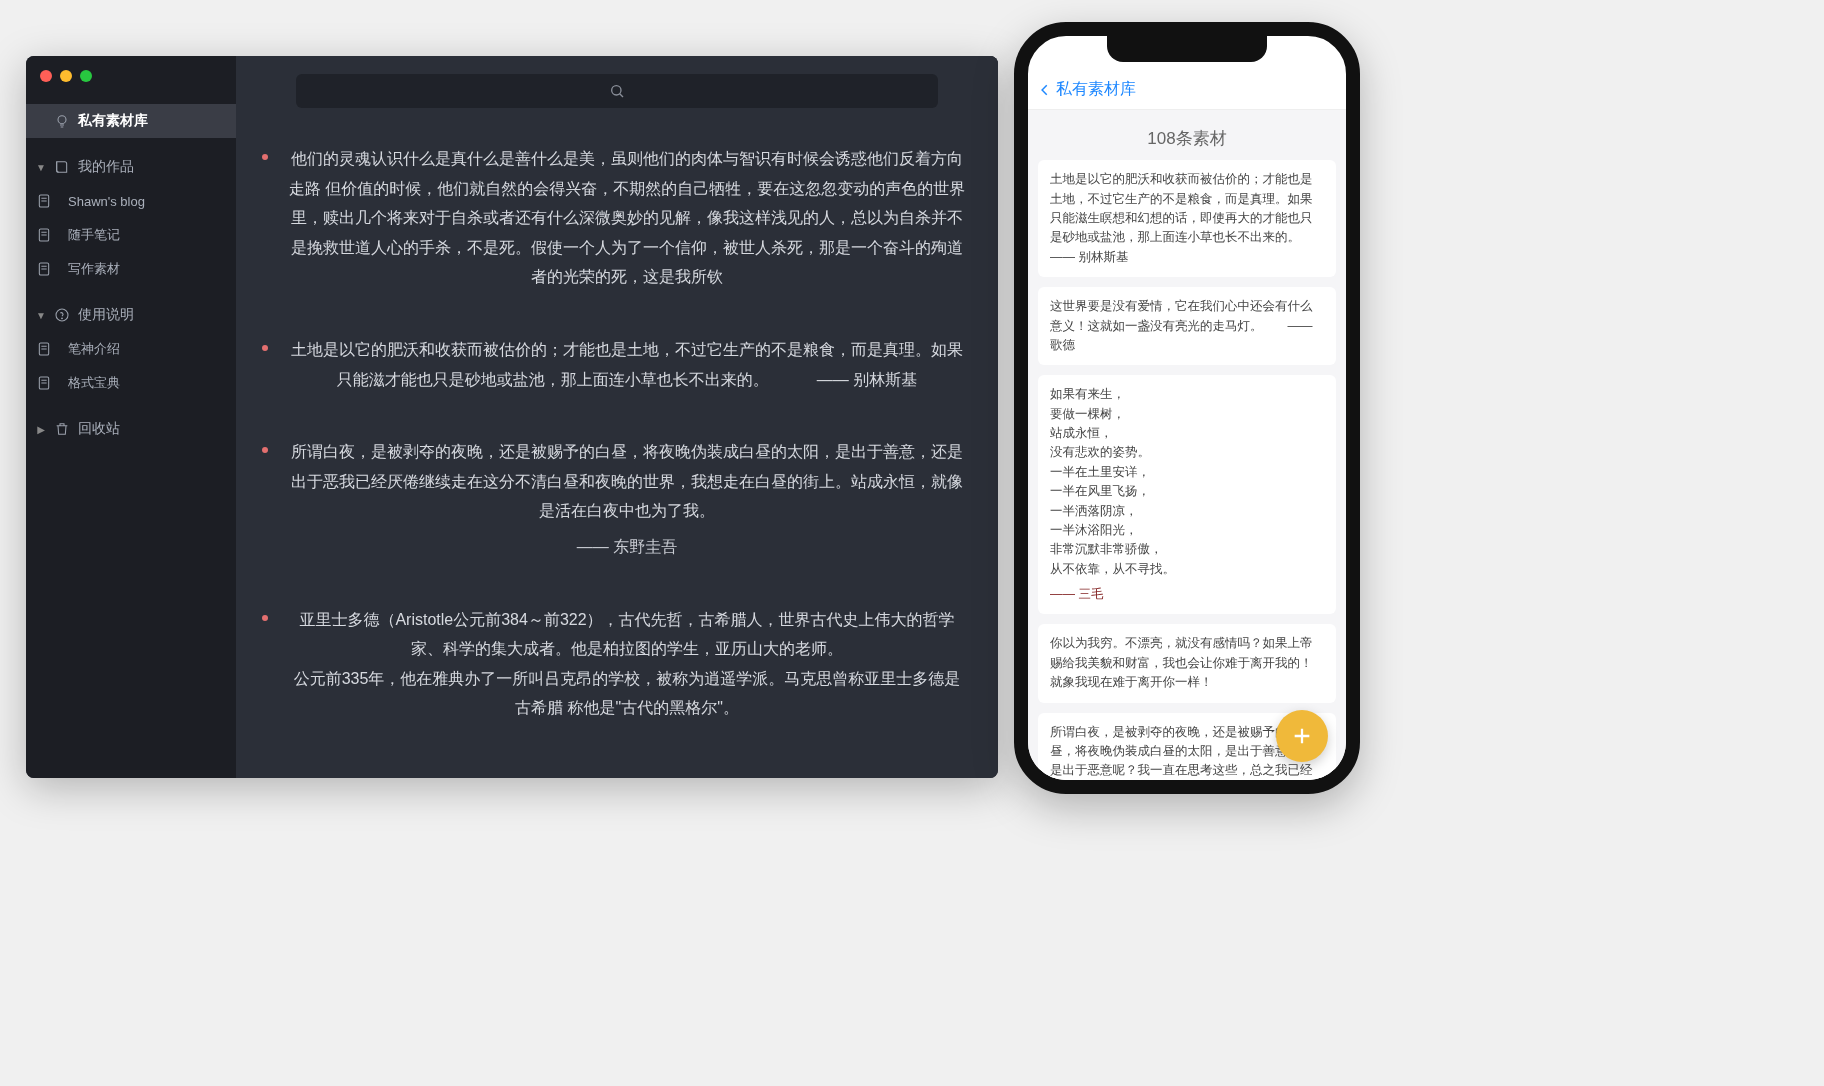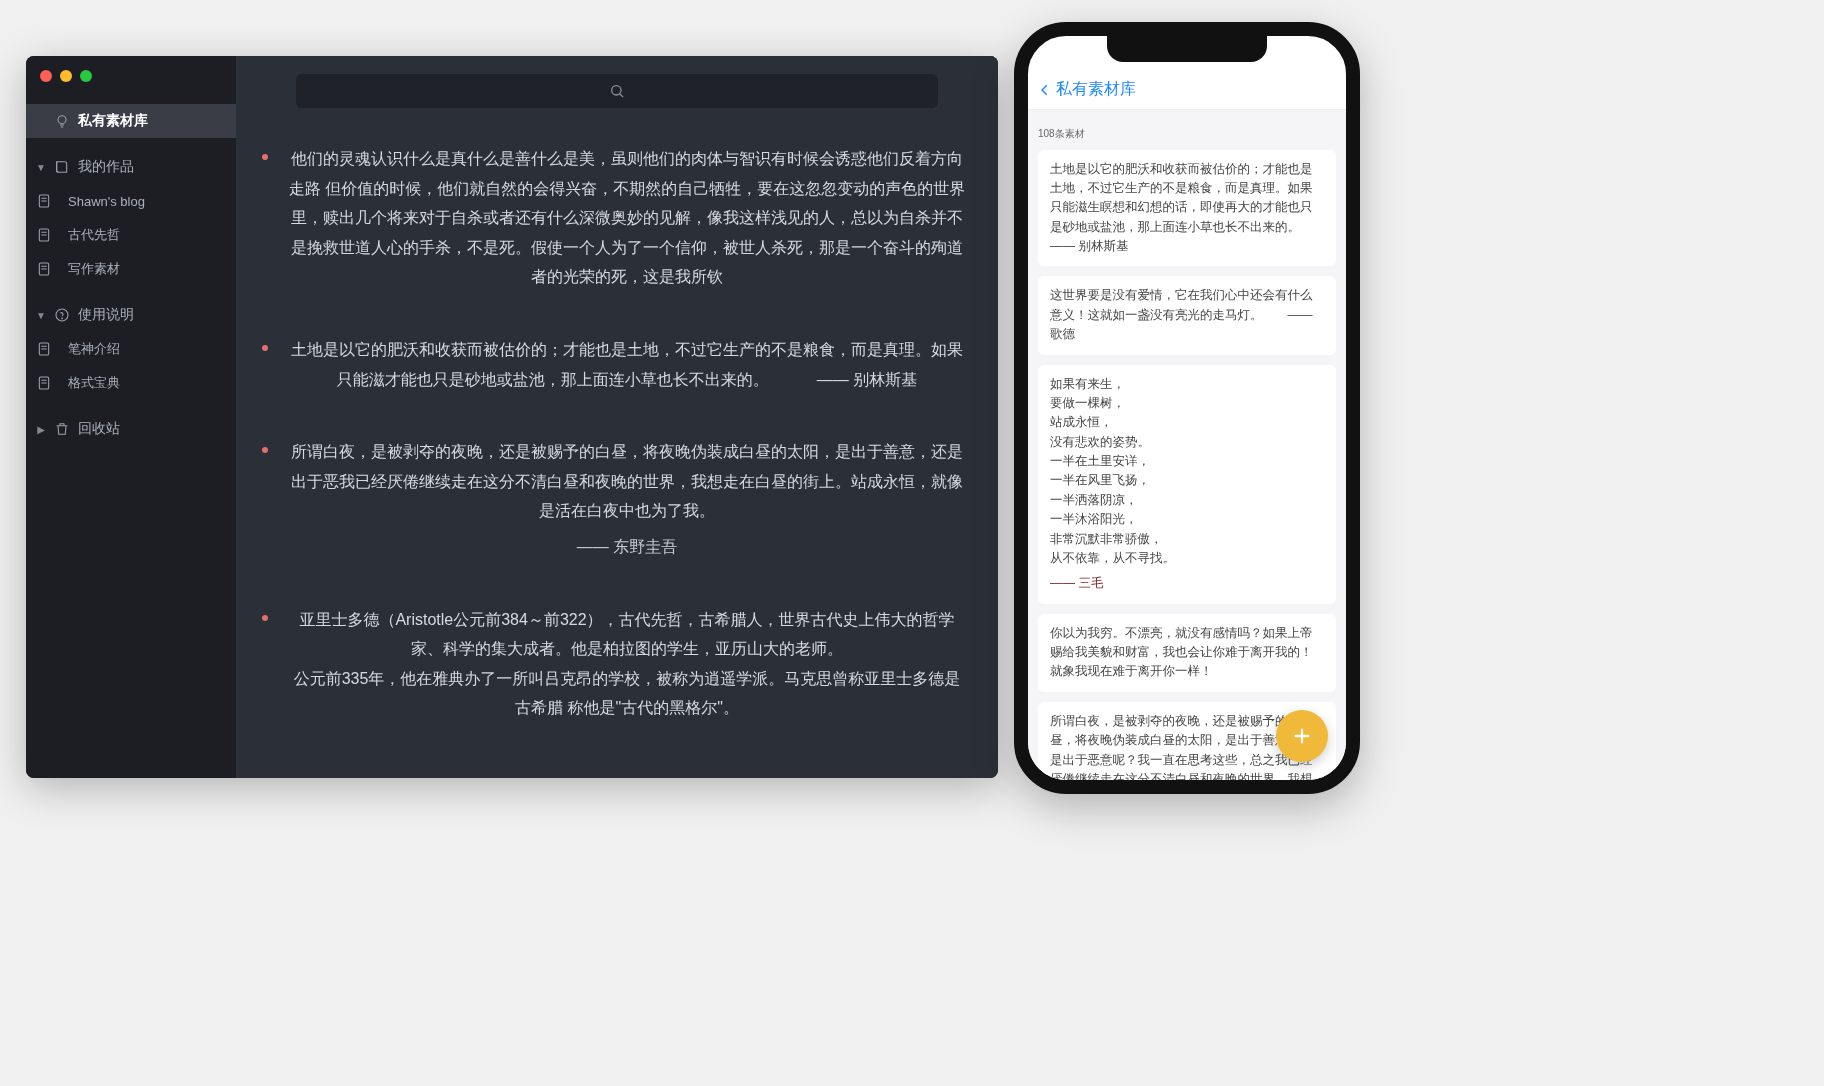--- a/index.html
+++ b/index.html
@@ -156,21 +156,22 @@
 
   .phone-body {
     flex:1; overflow:hidden;
     background:#f5f5f7;
     padding:12px 10px 0 10px;
     font-size:12.5px;
     color:#444;
     line-height:1.55;
   }
   .phone-count {
-    font-size:10px;
+    text-align:center;
+    font-size:17px;
     color:#666;
     margin:4px 0 8px;
   }
   .phone-card {
     background:#fff;
     border-radius:6px;
     padding:10px 12px;
     margin-bottom:10px;
   }
   .phone-card .src {
@@ -234,21 +235,21 @@
       </span>
       <span>Shawn's blog</span>
     </div>
     <div class="nav-row child">
       <span class="icon icon-doc">
         <svg viewBox="0 0 24 24">
             <rect x="5" y="3" width="14" height="18" rx="2"></rect>
             <path d="M8 8h8M8 12h8"></path>
           </svg>
       </span>
-      <span>古代先哲</span>
+      <span>随手笔记</span>
     </div>
     <div class="nav-row child">
       <span class="icon icon-doc">
         <svg viewBox="0 0 24 24">
             <rect x="5" y="3" width="14" height="18" rx="2"></rect>
             <path d="M8 8h8M8 12h8"></path>
           </svg>
       </span>
       <span>写作素材</span>
     </div>

